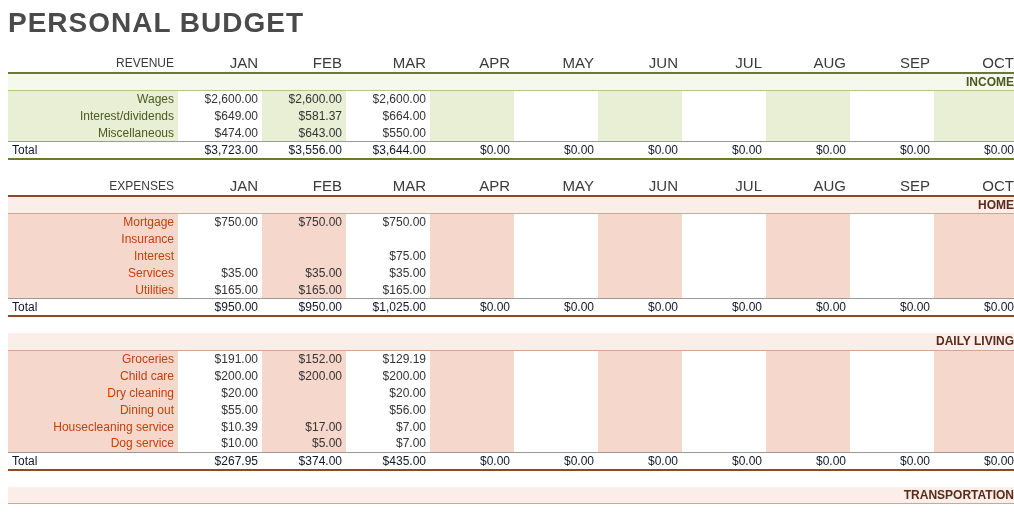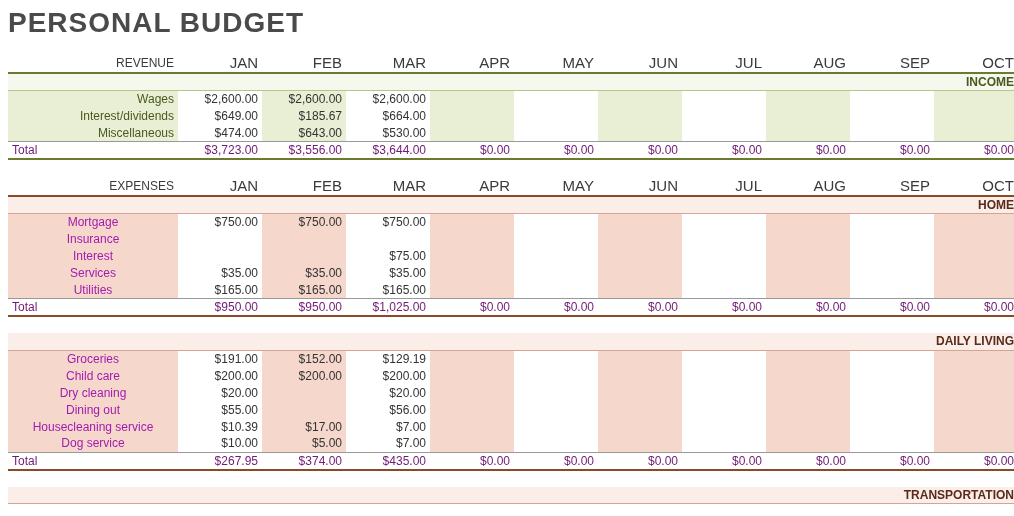--- a/index.html
+++ b/index.html
@@ -47,25 +47,25 @@
   .section-header.brown td { border-bottom-color: #8a4a2a; }
   .section-header td.month { font-size: 15px; }
   .cat-header td {
     font-weight: 700;
     text-align: left;
     border-bottom: 1px solid;
   }
   .cat-header.green td { color: #4a5a1f; background: #f5f8ec; border-bottom-color: #b5c58a; }
   .cat-header.brown td { color: #5a2a1a; background: #fbeee9; border-bottom-color: #d4a592; }
   .row-green td.lbl { color: #4a5a1f; background: #e8efd5; padding-left: 28px; }
-  .row-brown td.lbl { color: #a21caf; background: #f5d7cc; text-align: center; }
+  .row-brown td.lbl { color: #c2410c; background: #f5d7cc; }
   .lbl { text-align: left; }
   .stripe-g { background: #e8efd5; }
   .stripe-b { background: #f5d7cc; }
-  .total-row td { border-top: 1px solid #999; border-bottom: 2px solid; color: #701a75; }
+  .total-row td { border-top: 1px solid #999; border-bottom: 2px solid; color: #0f172a; }
   .total-row.green td { border-bottom-color: #6b7a2f; }
   .total-row.brown td { border-bottom-color: #8a4a2a; }
   .total-row td.lbl { text-align: left; font-weight: 400; }
   .spacer-row td { height: 10px; border: none !important; }
 </style>
 </head>
 <body>
 
 <h1>PERSONAL BUDGET</h1>
 
@@ -111,35 +111,35 @@
     <td></td>
     <td class="stripe-g"></td>
     <td></td>
     <td class="stripe-g"></td>
     <td></td>
     <td class="stripe-g"></td>
   </tr>
   <tr class="row-green">
     <td class="lbl">Interest/dividends</td>
     <td>$649.00</td>
-    <td class="stripe-g">$185.67</td>
+    <td class="stripe-g">$581.37</td>
     <td>$664.00</td>
     <td class="stripe-g"></td>
     <td></td>
     <td class="stripe-g"></td>
     <td></td>
     <td class="stripe-g"></td>
     <td></td>
     <td class="stripe-g"></td>
   </tr>
   <tr class="row-green">
     <td class="lbl">Miscellaneous</td>
     <td>$474.00</td>
     <td class="stripe-g">$643.00</td>
-    <td>$530.00</td>
+    <td>$550.00</td>
     <td class="stripe-g"></td>
     <td></td>
     <td class="stripe-g"></td>
     <td></td>
     <td class="stripe-g"></td>
     <td></td>
     <td class="stripe-g"></td>
   </tr>
   <tr class="total-row green">
     <td class="lbl">Total</td>

